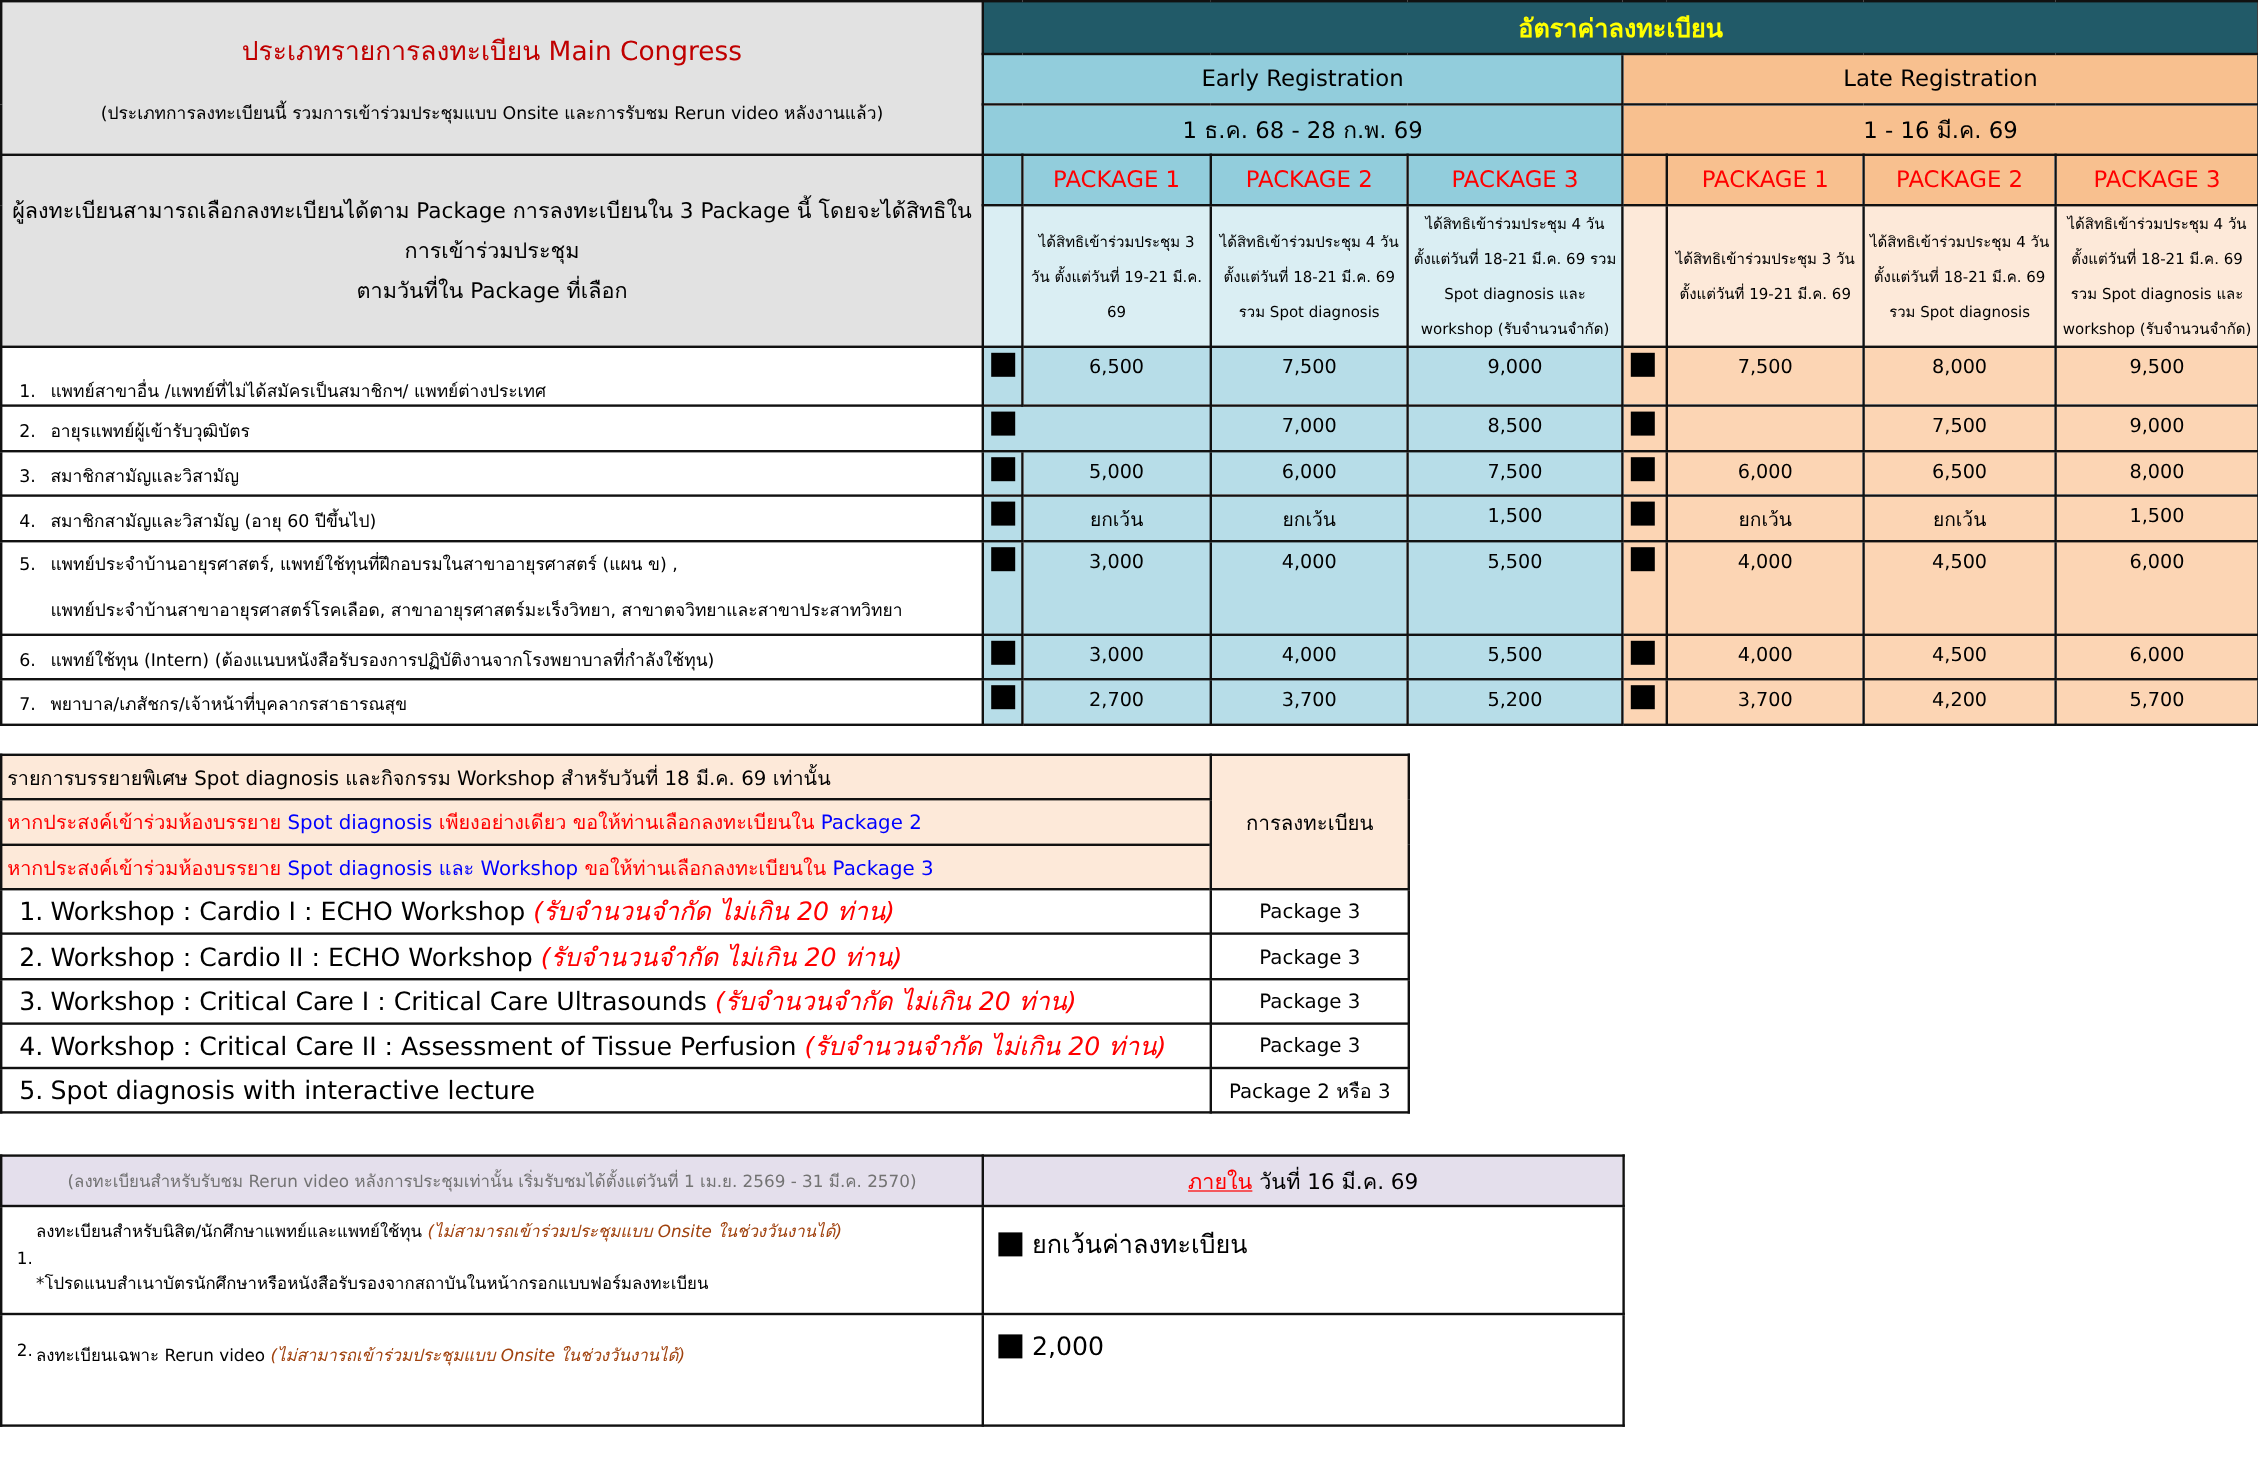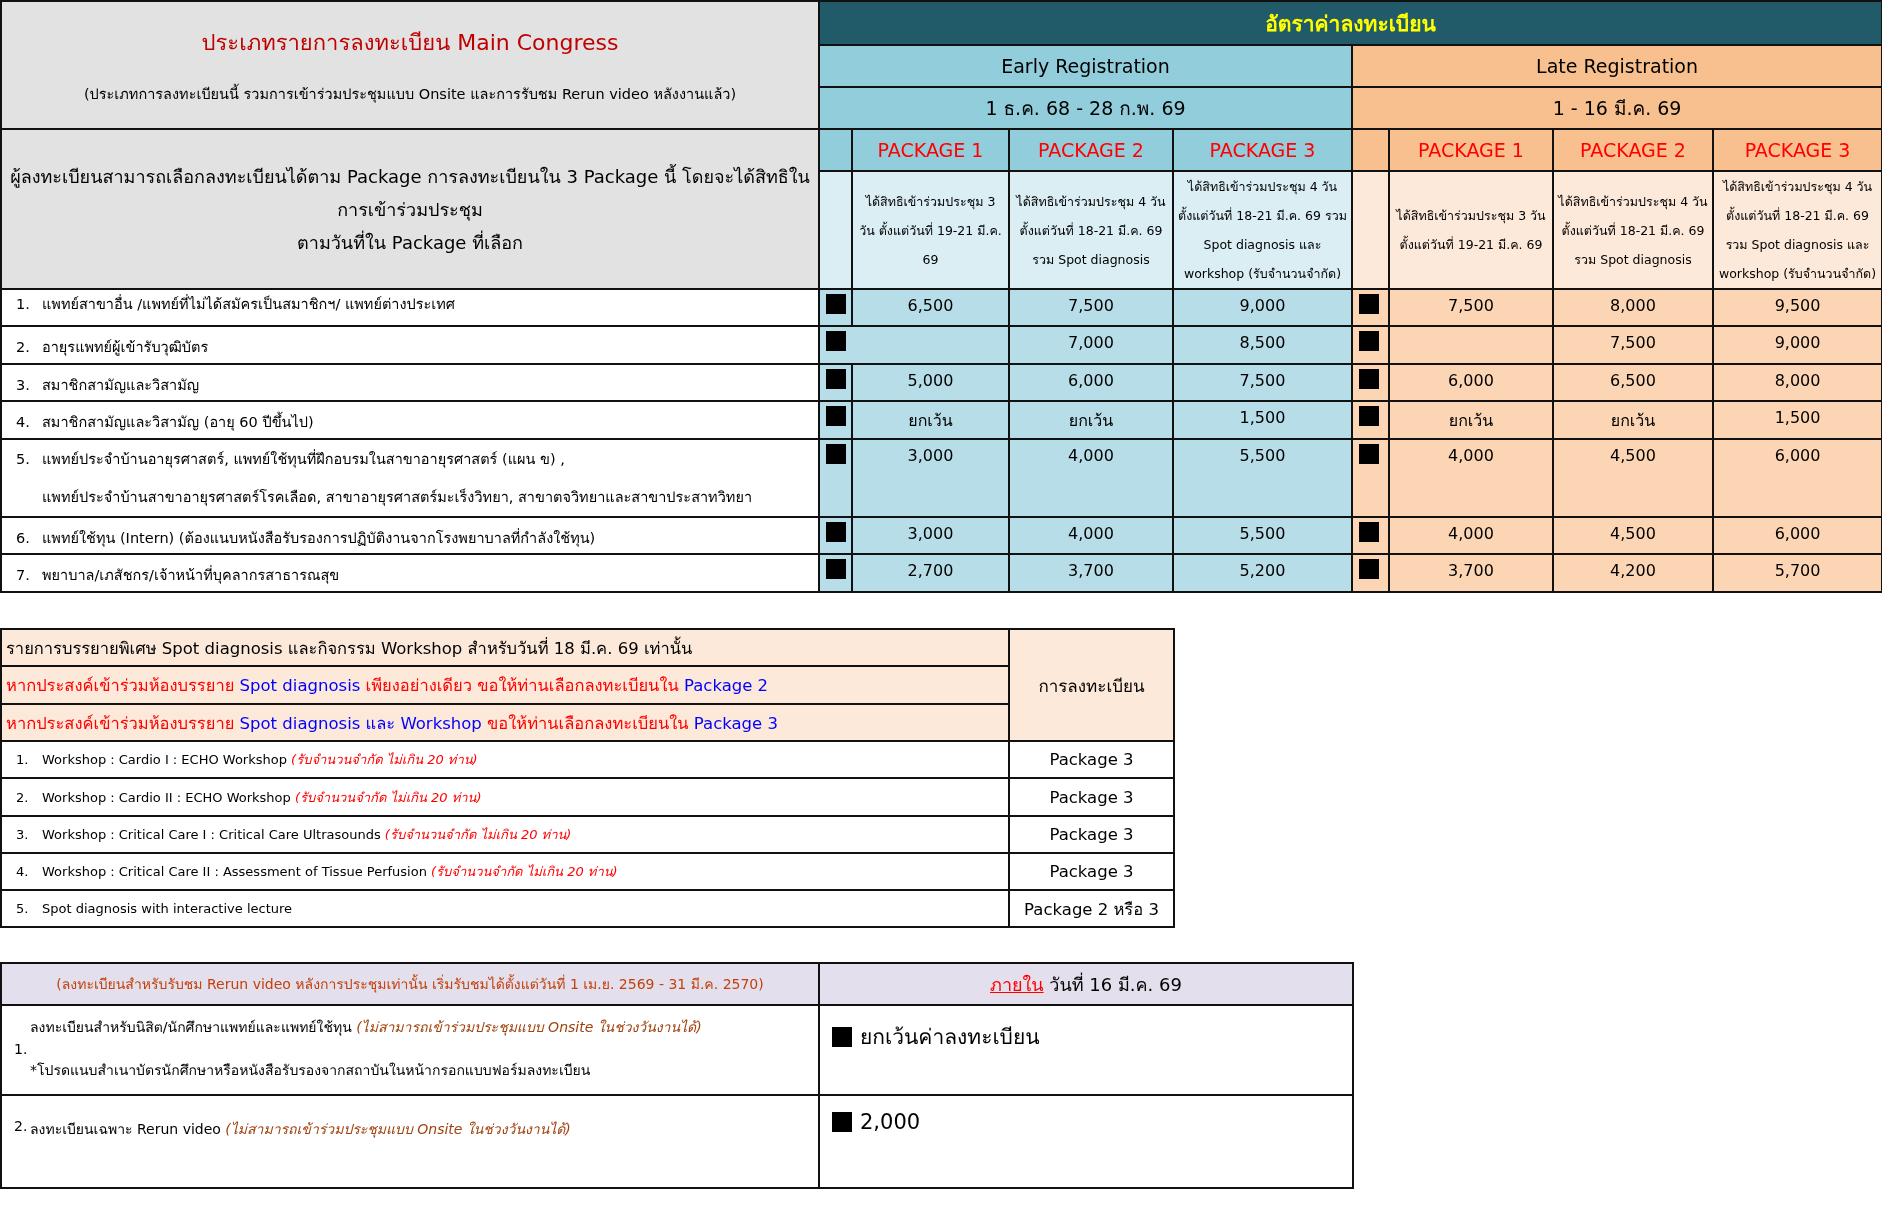--- a/index.html
+++ b/index.html
@@ -31,31 +31,31 @@
   .intro { font-size: 18px; line-height: 33px; }
 
   .sq { display: inline-block; width: 20px; height: 20px; background: #000; }
 
   
   #t2 { left: 0; top: 628px; width: 1173px; }
   #t2 .peach { background: #fde9d9; }
   #t2 .hdr { text-align: left; font-size: 16.5px; padding-left: 4px; }
   #t2 .red { color: #ff0000; }
   #t2 .blue { color: #0000ff; }
-  #t2 .item { text-align: left; font-size: 13px; padding-left: 14px; background: #fff; }
+  #t2 .item { text-align: left; font-size: 21px; padding-left: 14px; background: #fff; }
   #t2 .item .num { display: inline-block; width: 26px; }
   #t2 .item .limit { color: #ff0000; font-style: italic; }
   #t2 .pk { font-size: 16.5px; background: #fff; }
   #t2 .reglbl { font-size: 17px; }
 
   
   #t3 { left: 0; top: 962px; width: 1352px; }
   #t3 .lav { background: #e4dfec; }
   #t3 .h-title { font-size: 18px; }
-  #t3 .h-sub { font-size: 14px; color: #c2410c; }
+  #t3 .h-sub { font-size: 14px; color: #737373; }
   #t3 .h-rate { font-size: 18px; }
   #t3 .h-date { font-size: 18px; }
   #t3 .h-date .within { color: #ff0000; text-decoration: underline; }
   #t3 .row { background: #fff; text-align: left; font-size: 14px; vertical-align: top; }
   #t3 .row .num { display: inline-block; width: 28px; padding-left: 12px; }
   #t3 .row .note { color: #a0420e; font-style: italic; }
   #t3 .rate { background: #fff; text-align: left; vertical-align: top; padding: 14px 0 0 12px; font-size: 21px; }
   #t3 .rate .sq { vertical-align: -3px; margin-right: 8px; }
 </style>
 </head>
@@ -108,21 +108,21 @@
     <td class="early-desc">ได้สิทธิเข้าร่วมประชุม 3 วัน ตั้งแต่วันที่ 19-21 มี.ค. 69</td>
     <td class="early-desc">ได้สิทธิเข้าร่วมประชุม 4 วัน ตั้งแต่วันที่ 18-21 มี.ค. 69 รวม Spot diagnosis</td>
     <td class="early-desc">ได้สิทธิเข้าร่วมประชุม 4 วัน ตั้งแต่วันที่ 18-21 มี.ค. 69 รวม Spot diagnosis และ workshop (รับจำนวนจำกัด)</td>
     <td class="late-desc"></td>
     <td class="late-desc">ได้สิทธิเข้าร่วมประชุม 3 วัน ตั้งแต่วันที่ 19-21 มี.ค. 69</td>
     <td class="late-desc">ได้สิทธิเข้าร่วมประชุม 4 วัน ตั้งแต่วันที่ 18-21 มี.ค. 69 รวม Spot diagnosis</td>
     <td class="late-desc">ได้สิทธิเข้าร่วมประชุม 4 วัน ตั้งแต่วันที่ 18-21 มี.ค. 69 รวม Spot diagnosis และ workshop (รับจำนวนจำกัด)</td>
   </tr>
 
   <tr style="height:37px">
-    <td class="cat" style="line-height:normal;padding-top:2px"><span class="num">1.</span><span>แพทย์สาขาอื่น /แพทย์ที่ไม่ได้สมัครเป็นสมาชิกฯ/ แพทย์ต่างประเทศ</span></td>
+    <td class="cat" style="line-height:normal;padding-top:24px"><span class="num">1.</span><span>แพทย์สาขาอื่น /แพทย์ที่ไม่ได้สมัครเป็นสมาชิกฯ/ แพทย์ต่างประเทศ</span></td>
     <td class="chk-early"><span class="sq"></span></td>
     <td class="early-cell">6,500</td>
     <td class="early-cell">7,500</td>
     <td class="early-cell">9,000</td>
     <td class="chk-late"><span class="sq"></span></td>
     <td class="late-cell">7,500</td>
     <td class="late-cell">8,000</td>
     <td class="late-cell">9,500</td>
   </tr>
 

